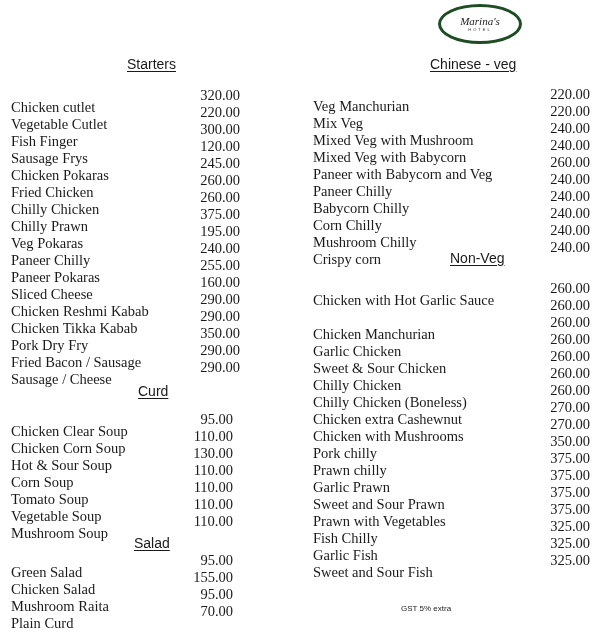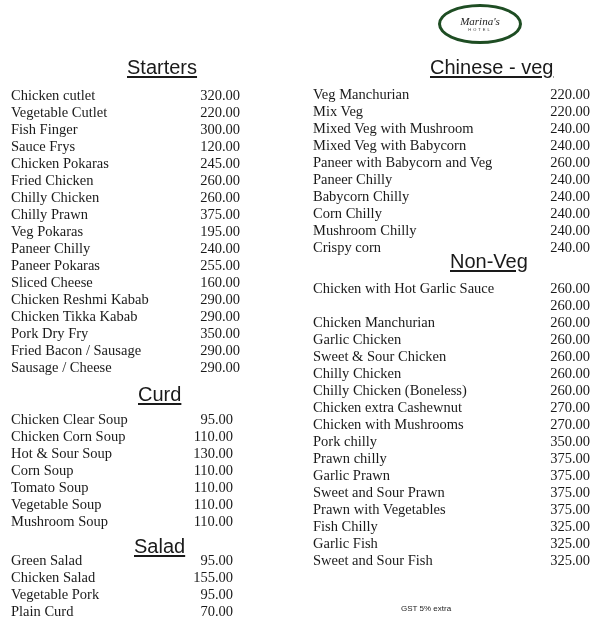--- a/index.html
+++ b/index.html
@@ -3,25 +3,25 @@
 <meta charset="utf-8">
 <style>
   html, body { margin:0; padding:0; background:#ffffff; }
   body { width:600px; height:643px; position:relative; overflow:hidden;
          font-family:"DejaVu Serif","Liberation Serif",serif; color:#1a1a1a; }
   .logo { position:absolute; left:438px; top:4px; width:84px; height:40px;
           border:3px solid #1e4d23; border-radius:50%; box-sizing:border-box;
           display:flex; flex-direction:column; align-items:center; justify-content:center; }
   .logo-text { font-family:"Liberation Serif",serif; font-style:italic; font-size:11px; color:#222; line-height:11px; }
   .logo-sub { font-family:"Liberation Sans",sans-serif; font-size:4px; letter-spacing:2px; color:#333; line-height:6px; }
-  .heading { position:absolute; font-family:"Liberation Sans",sans-serif; font-size:20px;
+  .heading { position:absolute; font-family:"Liberation Sans",sans-serif; font-size:14px;
              text-decoration:underline; text-underline-offset:2px; color:#1a1a1a; white-space:nowrap; }
   .list { position:absolute; margin:0; padding:0; list-style:none; }
   .row { position:relative; height:17px; line-height:17px; font-family:"Liberation Serif",serif; font-size:14.5px; white-space:nowrap; }
-  .row .name { position:absolute; left:0; top:0; }
+  .row .name { position:absolute; left:0; top:12px; }
   .row .price { position:absolute; top:0; }
   .left .row .price { right:0; }
   .right .row .price { right:0; }
   .footnote { position:absolute; left:401px; top:604px; font-family:"Liberation Sans",sans-serif; font-size:8px; color:#222; }
 </style>
 </head>
 <body>
 
 <div class="logo">
   <span class="logo-text">Marina's</span>
@@ -42,21 +42,21 @@
     </li>
     <li class="row">
       <span class="name">Vegetable Cutlet</span>
       <span class="price">220.00</span>
     </li>
     <li class="row">
       <span class="name">Fish Finger</span>
       <span class="price">300.00</span>
     </li>
     <li class="row">
-      <span class="name">Sauce Frys</span>
+      <span class="name">Sausage Frys</span>
       <span class="price">120.00</span>
     </li>
     <li class="row">
       <span class="name">Chicken Pokaras</span>
       <span class="price">245.00</span>
     </li>
     <li class="row">
       <span class="name">Fried Chicken</span>
       <span class="price">260.00</span>
     </li>
@@ -140,21 +140,21 @@
 <ul class="list left" style="left:11px; top:552px; width:222px;" id="list-salad">
     <li class="row">
       <span class="name">Green Salad</span>
       <span class="price">95.00</span>
     </li>
     <li class="row">
       <span class="name">Chicken Salad</span>
       <span class="price">155.00</span>
     </li>
     <li class="row">
-      <span class="name">Vegetable Pork</span>
+      <span class="name">Mushroom Raita</span>
       <span class="price">95.00</span>
     </li>
     <li class="row">
       <span class="name">Plain Curd</span>
       <span class="price">70.00</span>
     </li>
   </ul>
 
 <ul class="list right" style="left:313px; top:86px; width:277px;" id="list-chinese_veg">
     <li class="row">

